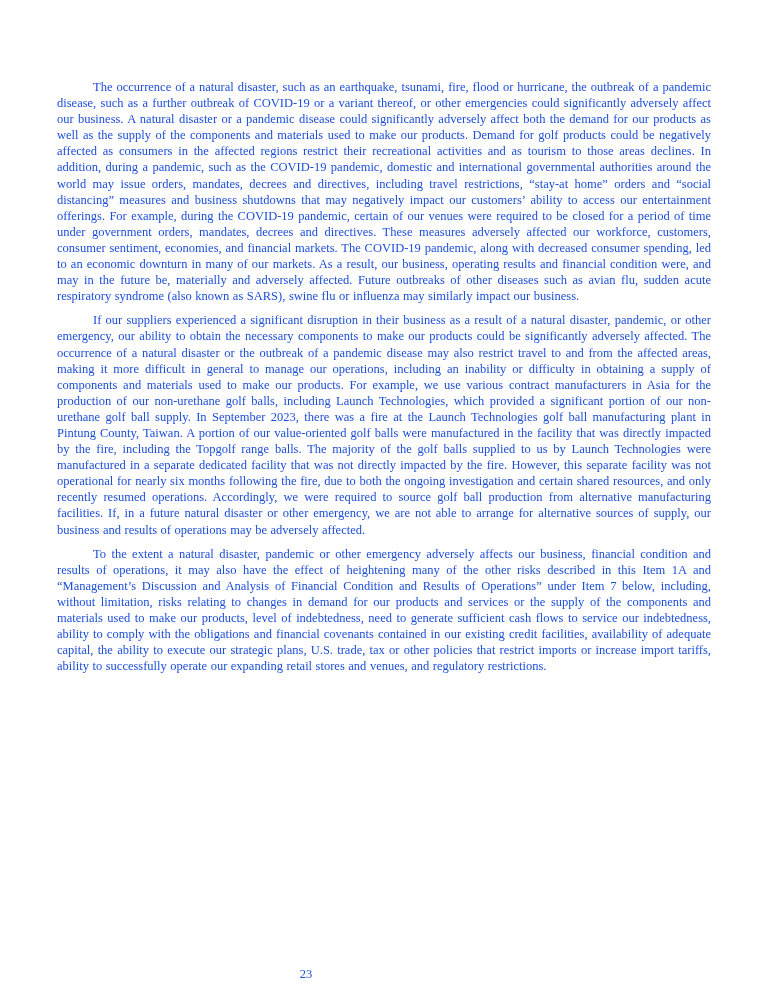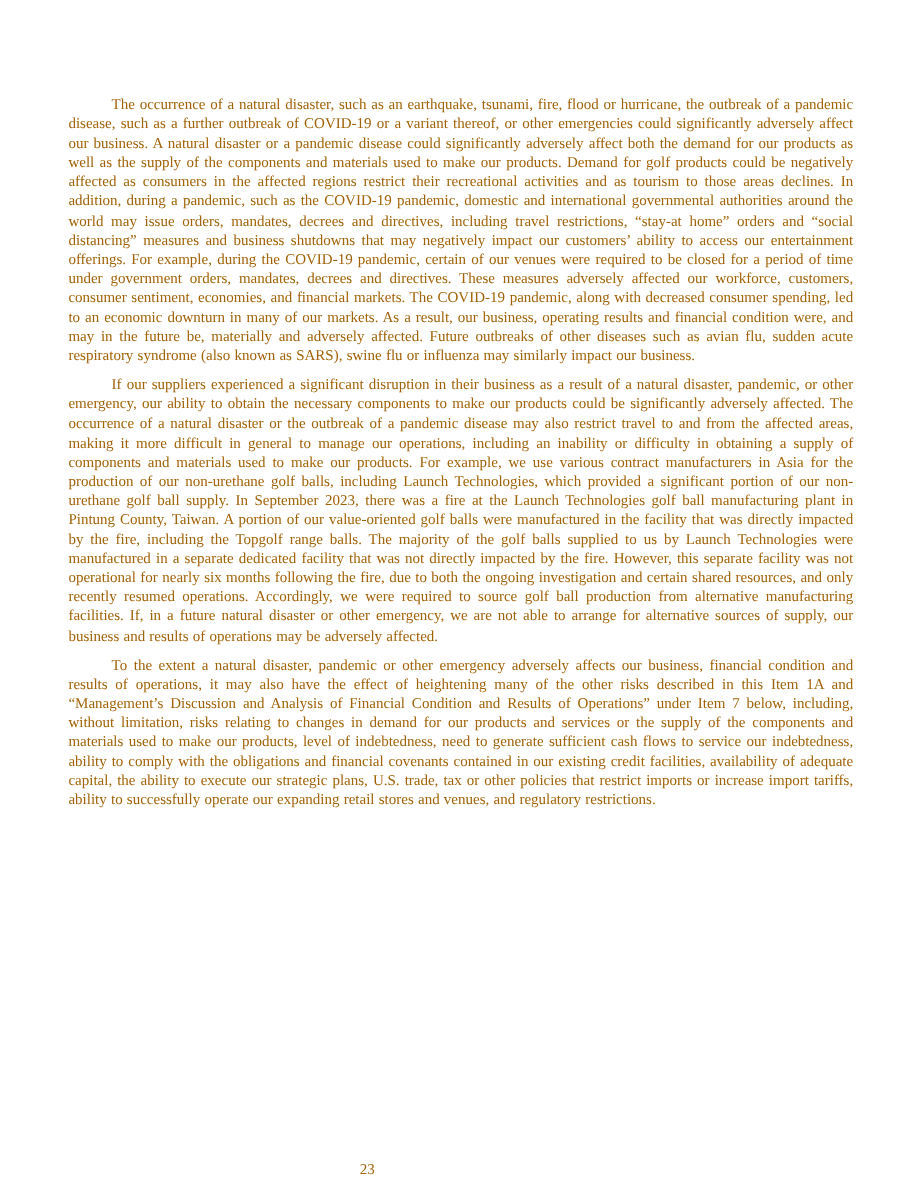--- a/index.html
+++ b/index.html
@@ -6,21 +6,21 @@
     margin: 0;
     padding: 0;
     background: #ffffff;
   }
   .page {
     position: relative;
     width: 768px;
     height: 1000px;
     background: #ffffff;
     font-family: "Liberation Serif", "DejaVu Serif", serif;
-    color: #a16207;
+    color: #1d4ed8;
     overflow: hidden;
   }
   .content {
     position: absolute;
     top: 79px;
     left: 57px;
     width: 654px;
   }
   .content p {
     margin: 0 0 8px 0;

